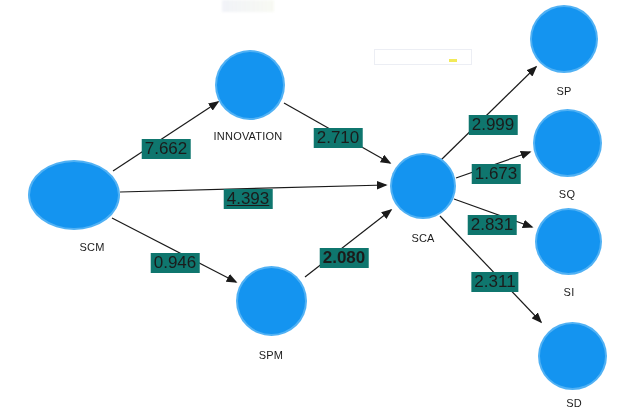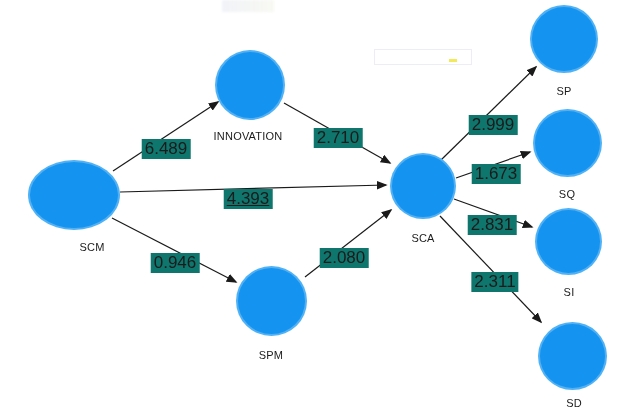--- a/index.html
+++ b/index.html
@@ -99,23 +99,23 @@
 
   <div class="nlabel" style="left:92px;  top:247px;">SCM</div>
   <div class="nlabel" style="left:248px; top:136px;">INNOVATION</div>
   <div class="nlabel" style="left:271px; top:355px;">SPM</div>
   <div class="nlabel" style="left:423px; top:238px;">SCA</div>
   <div class="nlabel" style="left:564px; top:91px;">SP</div>
   <div class="nlabel" style="left:567px; top:194px;">SQ</div>
   <div class="nlabel" style="left:569px; top:292px;">SI</div>
   <div class="nlabel" style="left:574px; top:403px;">SD</div>
 
-  <div class="pval" style="left:166px; top:137px;">6.489</div>
+  <div class="pval" style="left:166px; top:137px;">7.662</div>
   <div class="pval" style="left:248px; top:187px;text-decoration:underline;">4.393</div>
   <div class="pval" style="left:175px; top:251px;">0.946</div>
   <div class="pval" style="left:338px; top:126px;">2.710</div>
-  <div class="pval" style="left:344px; top:246px;">2.080</div>
+  <div class="pval" style="left:344px; top:246px;font-weight:bold;">2.080</div>
   <div class="pval" style="left:493px; top:113px;">2.999</div>
   <div class="pval" style="left:496px; top:162px;">1.673</div>
   <div class="pval" style="left:492px; top:213px;">2.831</div>
   <div class="pval" style="left:495px; top:270px;">2.311</div>
 
 </div>
 
 </body></html>

